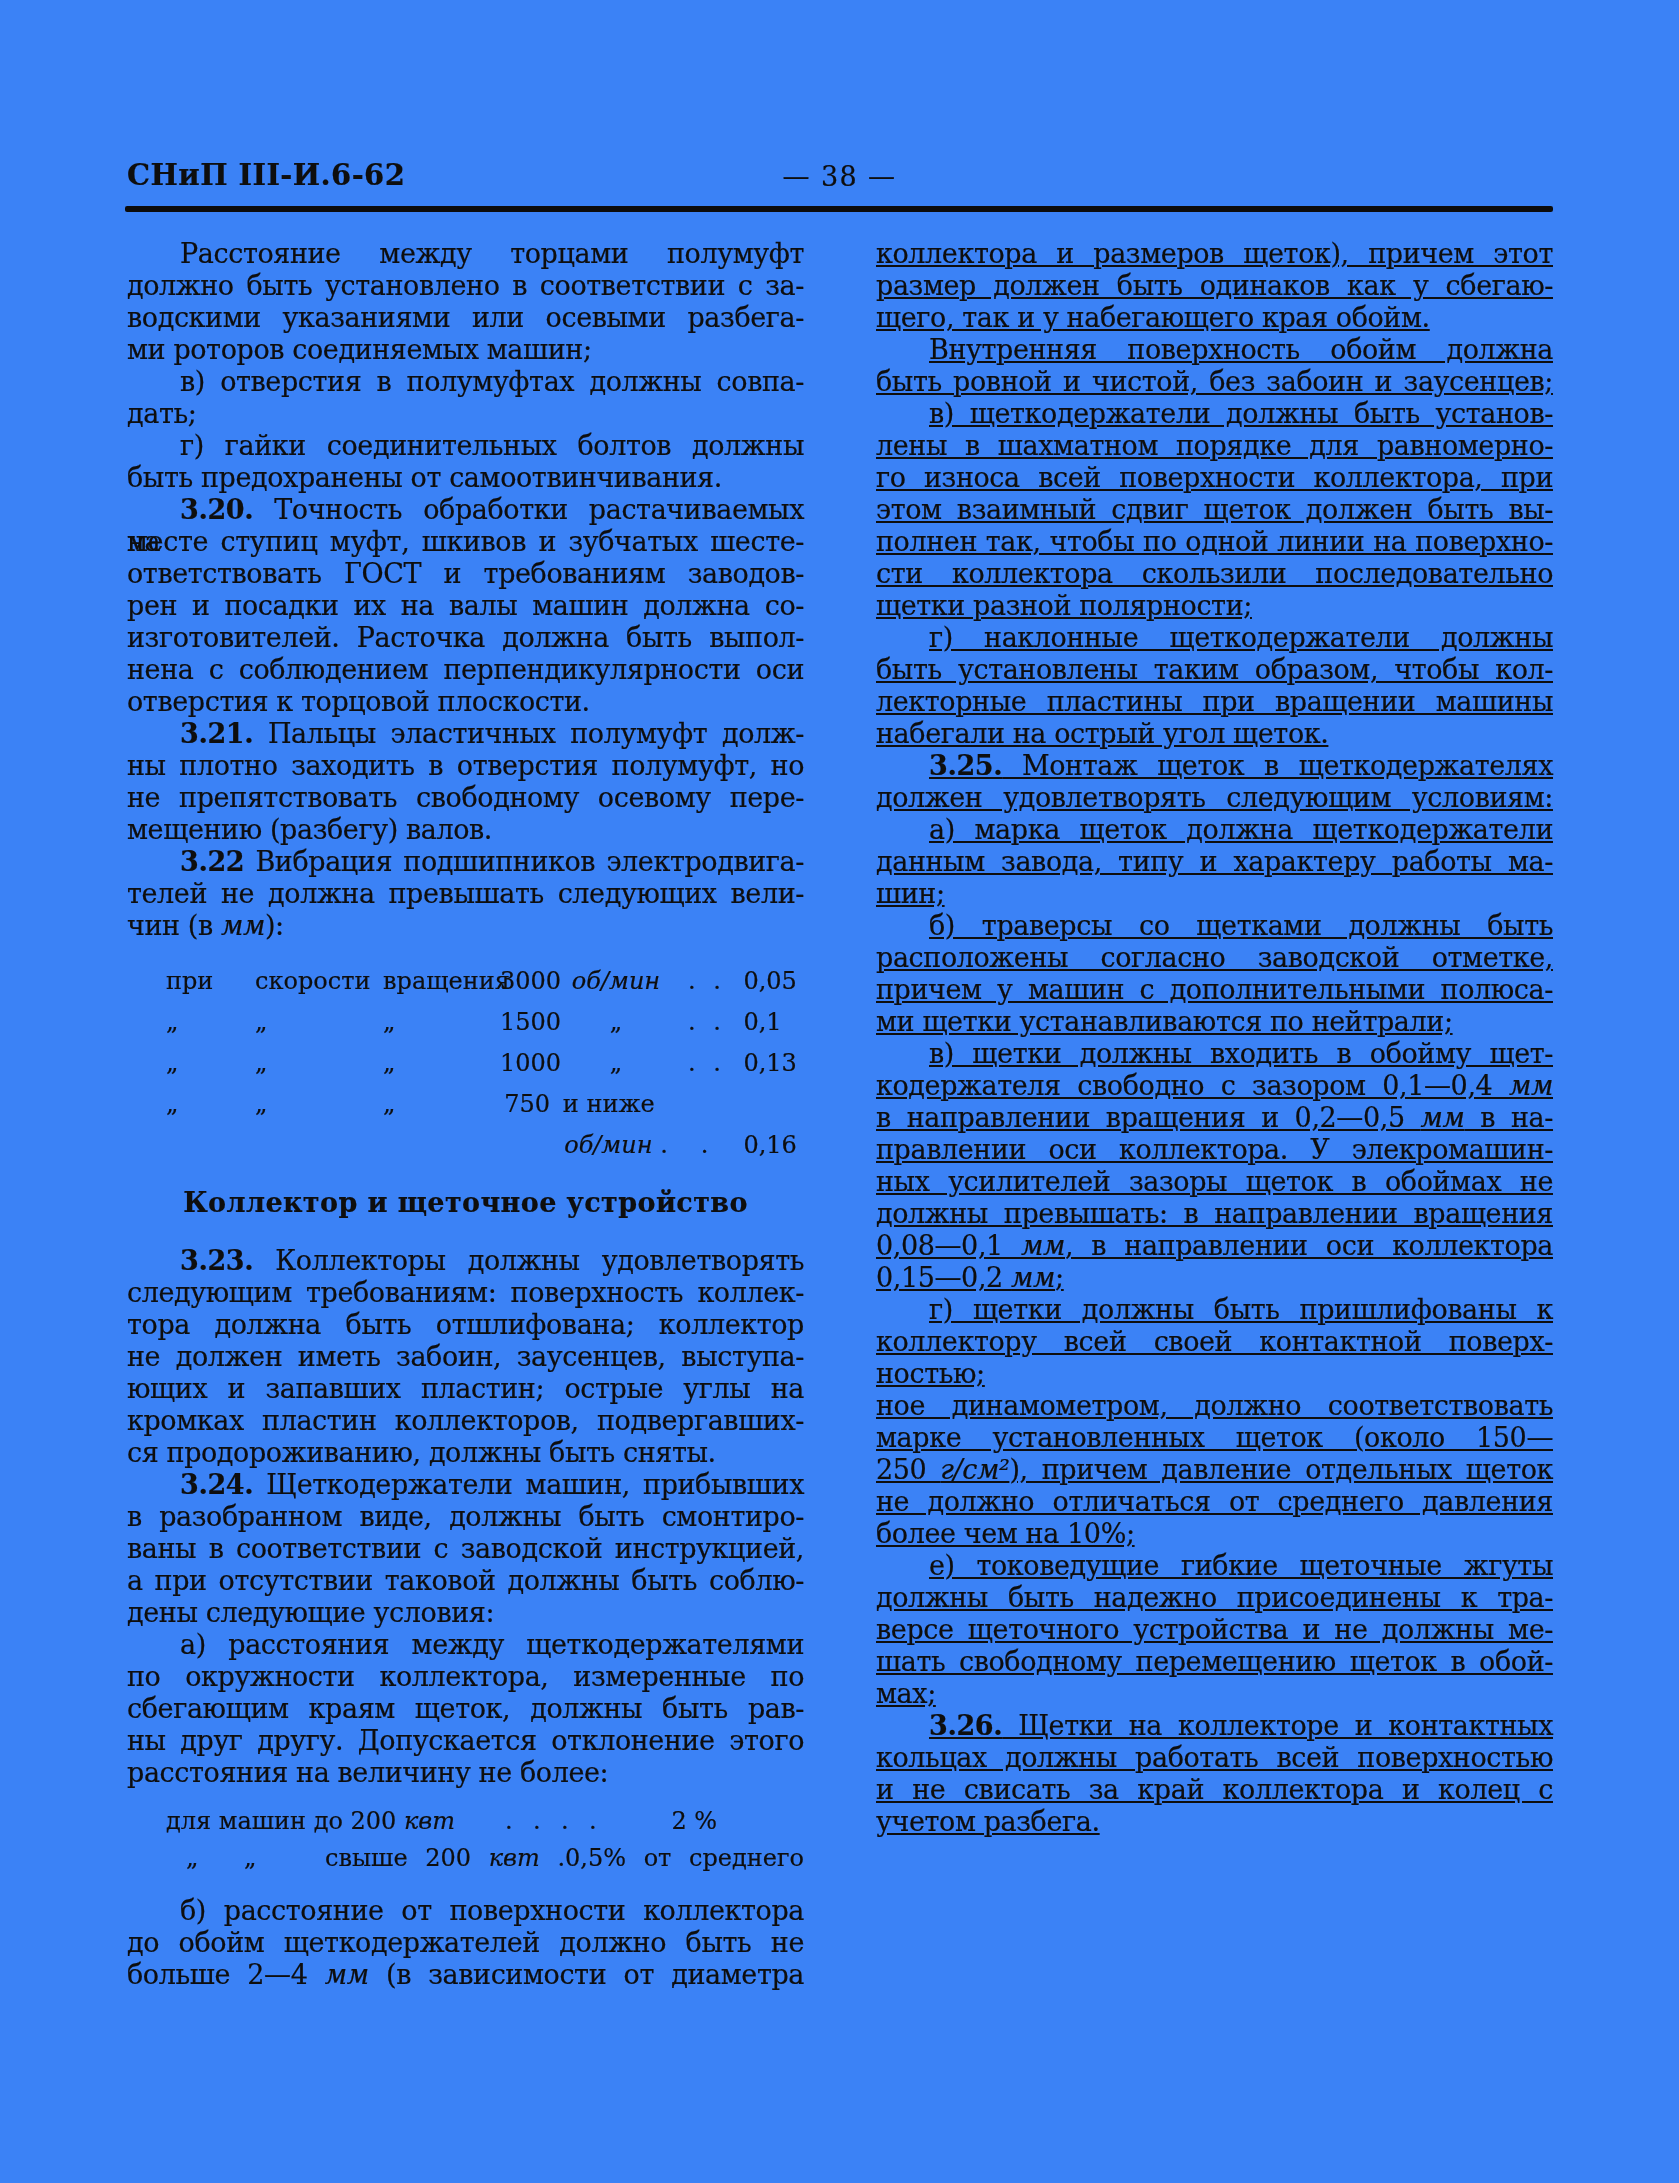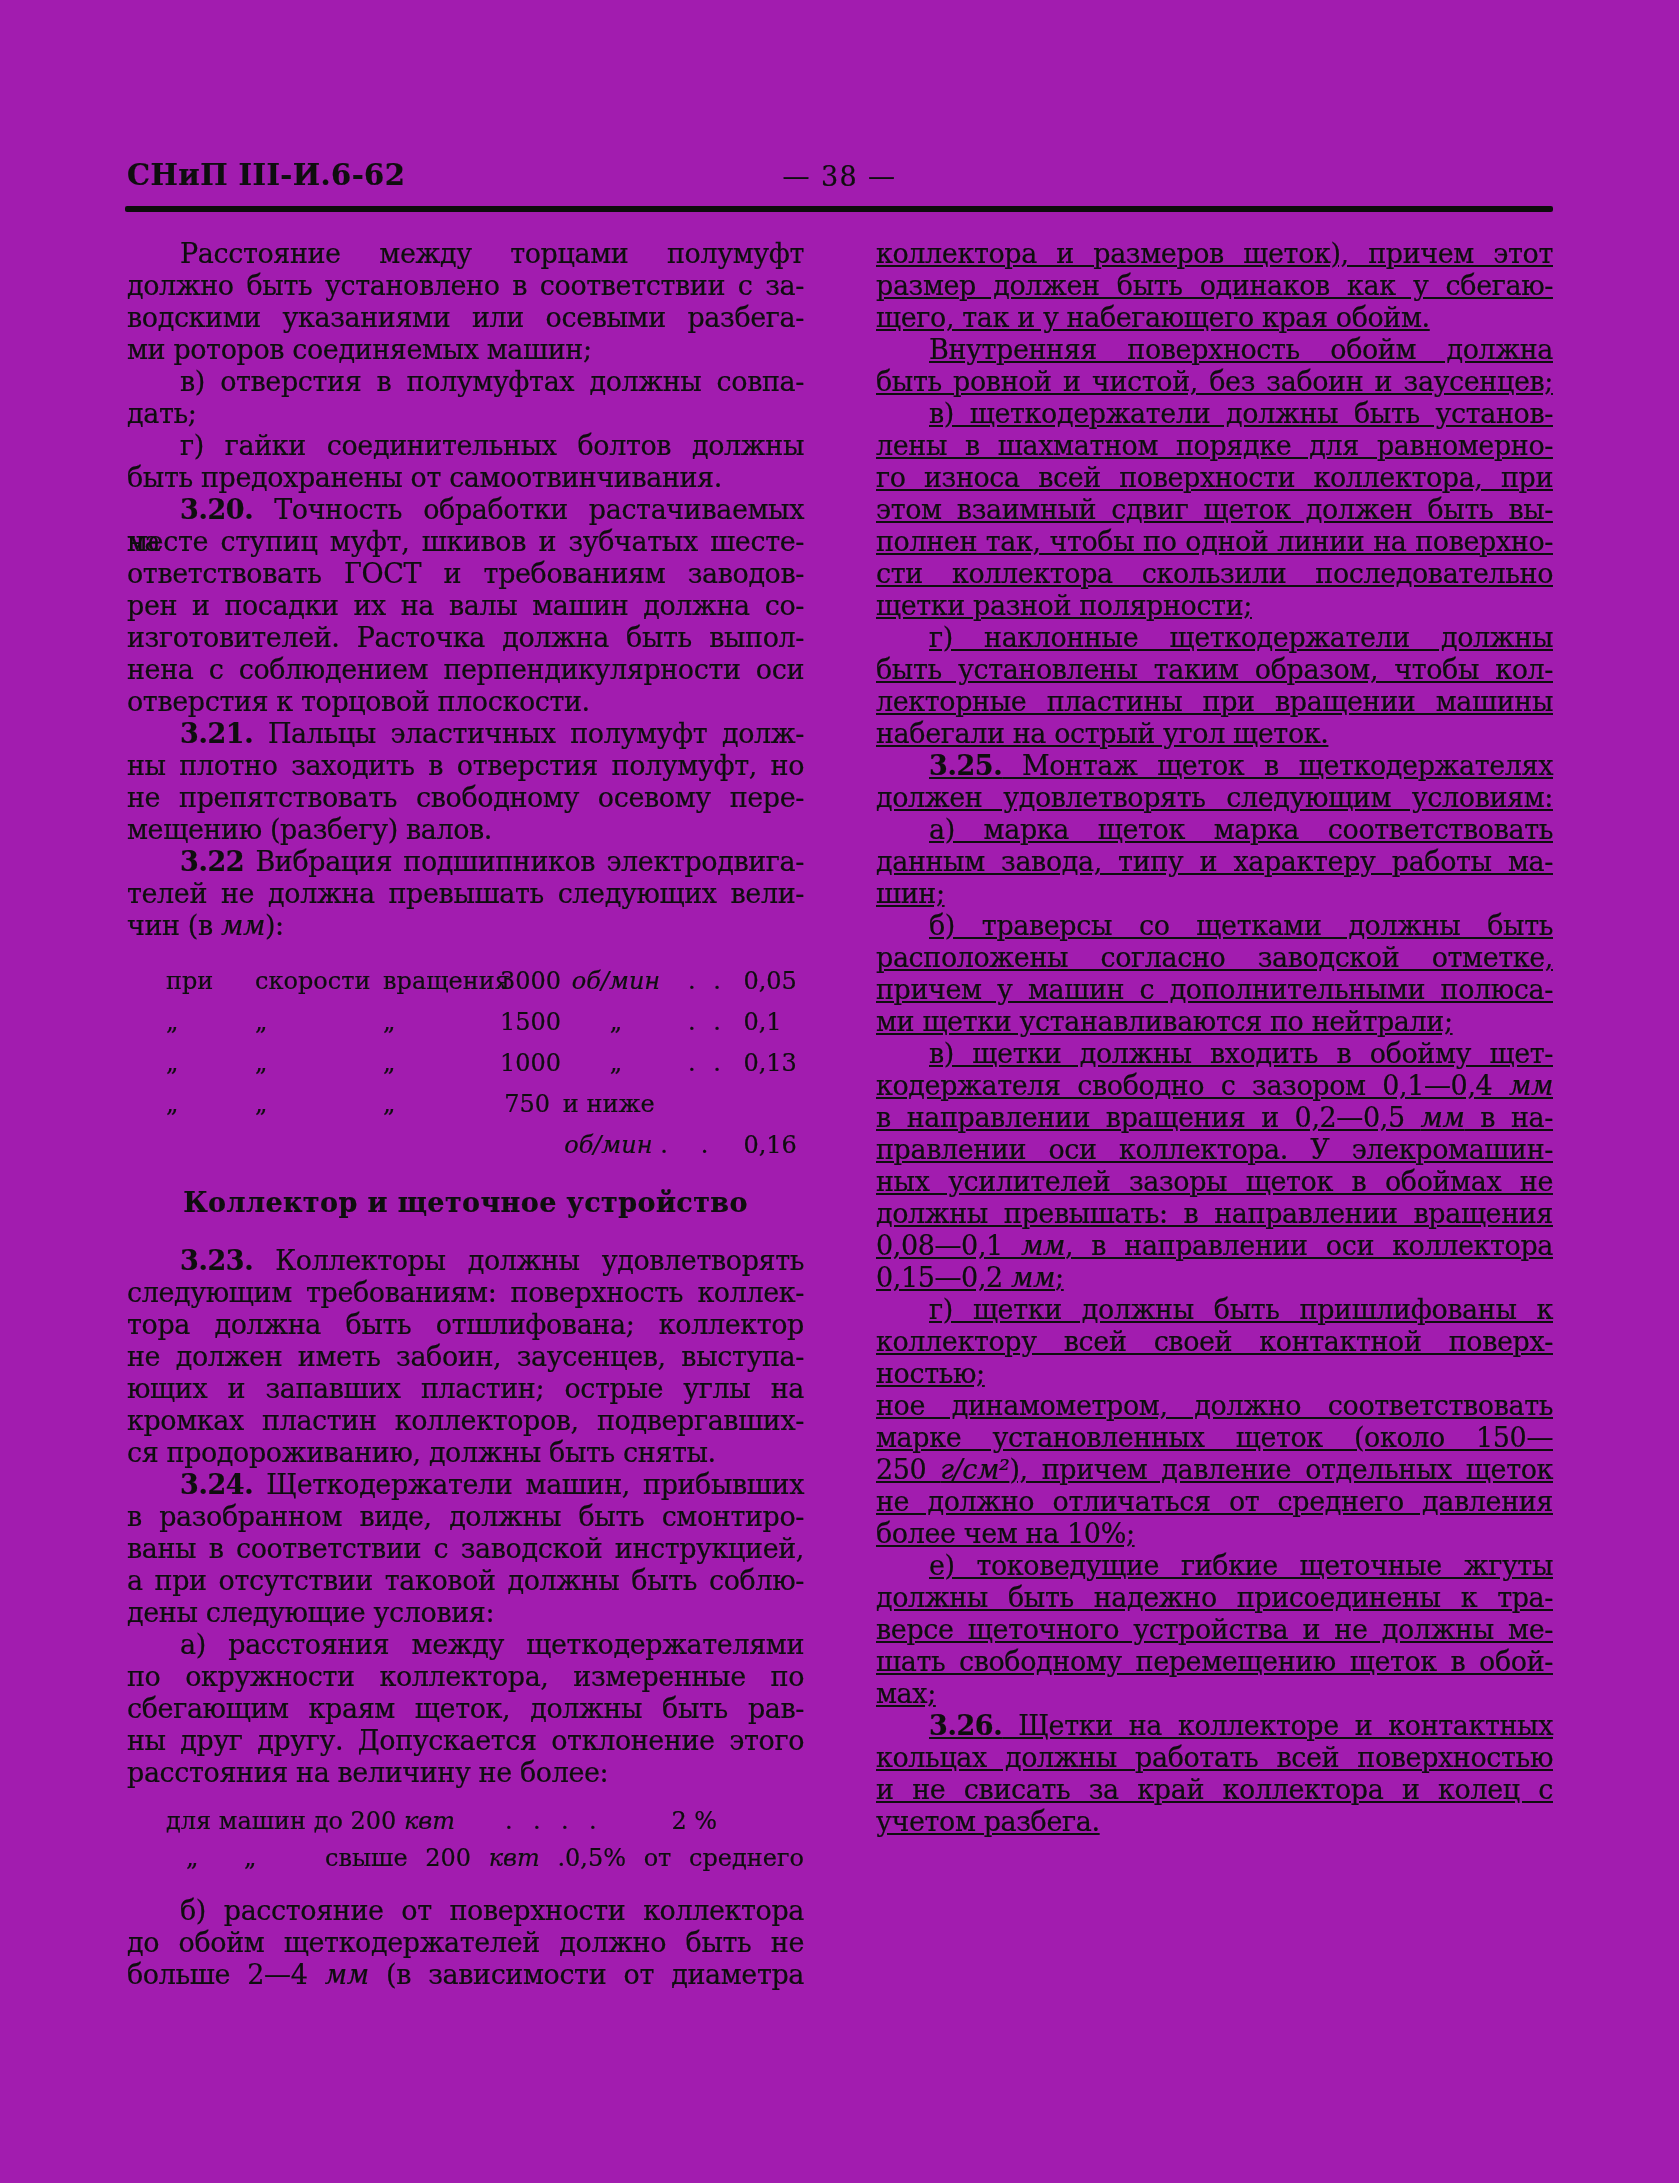--- a/index.html
+++ b/index.html
@@ -1,19 +1,19 @@
 <!DOCTYPE html>
 <html style="font-size:11.4px"><head>
 <meta charset="utf-8">
 <style>
   html,body{margin:0;padding:0;background:#e8e8e4;}
   .page{
     position:relative;
     width:1679px;height:2183px;
-    background:#a21caf;
+    background:#3b82f6;
     font-family:"DejaVu Serif","Liberation Serif",serif;
     color:#0e0e0e;
     overflow:hidden;
     -webkit-text-stroke:0.2px #0e0e0e;
   }
   .hdr-left{
     position:absolute;left:127px;top:158px;
     font-size:29px;font-weight:bold;letter-spacing:0.4px;
     white-space:nowrap;
   }
@@ -214,21 +214,21 @@
         <div class="line ind">г) наклонные щеткодержатели должны</div>
         <div class="line">быть установлены таким образом, чтобы кол-</div>
         <div class="line">лекторные пластины при вращении машины</div>
         <div class="line last">набегали на острый угол щеток.</div>
       </div>
       <div class="block">
         <div class="line ind"><b>3.25.</b> Монтаж щеток в щеткодержателях</div>
         <div class="line">должен удовлетворять следующим условиям:</div>
       </div>
       <div class="block">
-        <div class="line ind">а) марка щеток марка соответствовать</div>
+        <div class="line ind">а) марка щеток должна щеткодержатели</div>
         <div class="line">данным завода, типу и характеру работы ма-</div>
         <div class="line last">шин;</div>
       </div>
       <div class="block">
         <div class="line ind">б) траверсы со щетками должны быть</div>
         <div class="line">расположены согласно заводской отметке,</div>
         <div class="line">причем у машин с дополнительными полюса-</div>
         <div class="line last">ми щетки устанавливаются по нейтрали;</div>
       </div>
       <div class="block">

